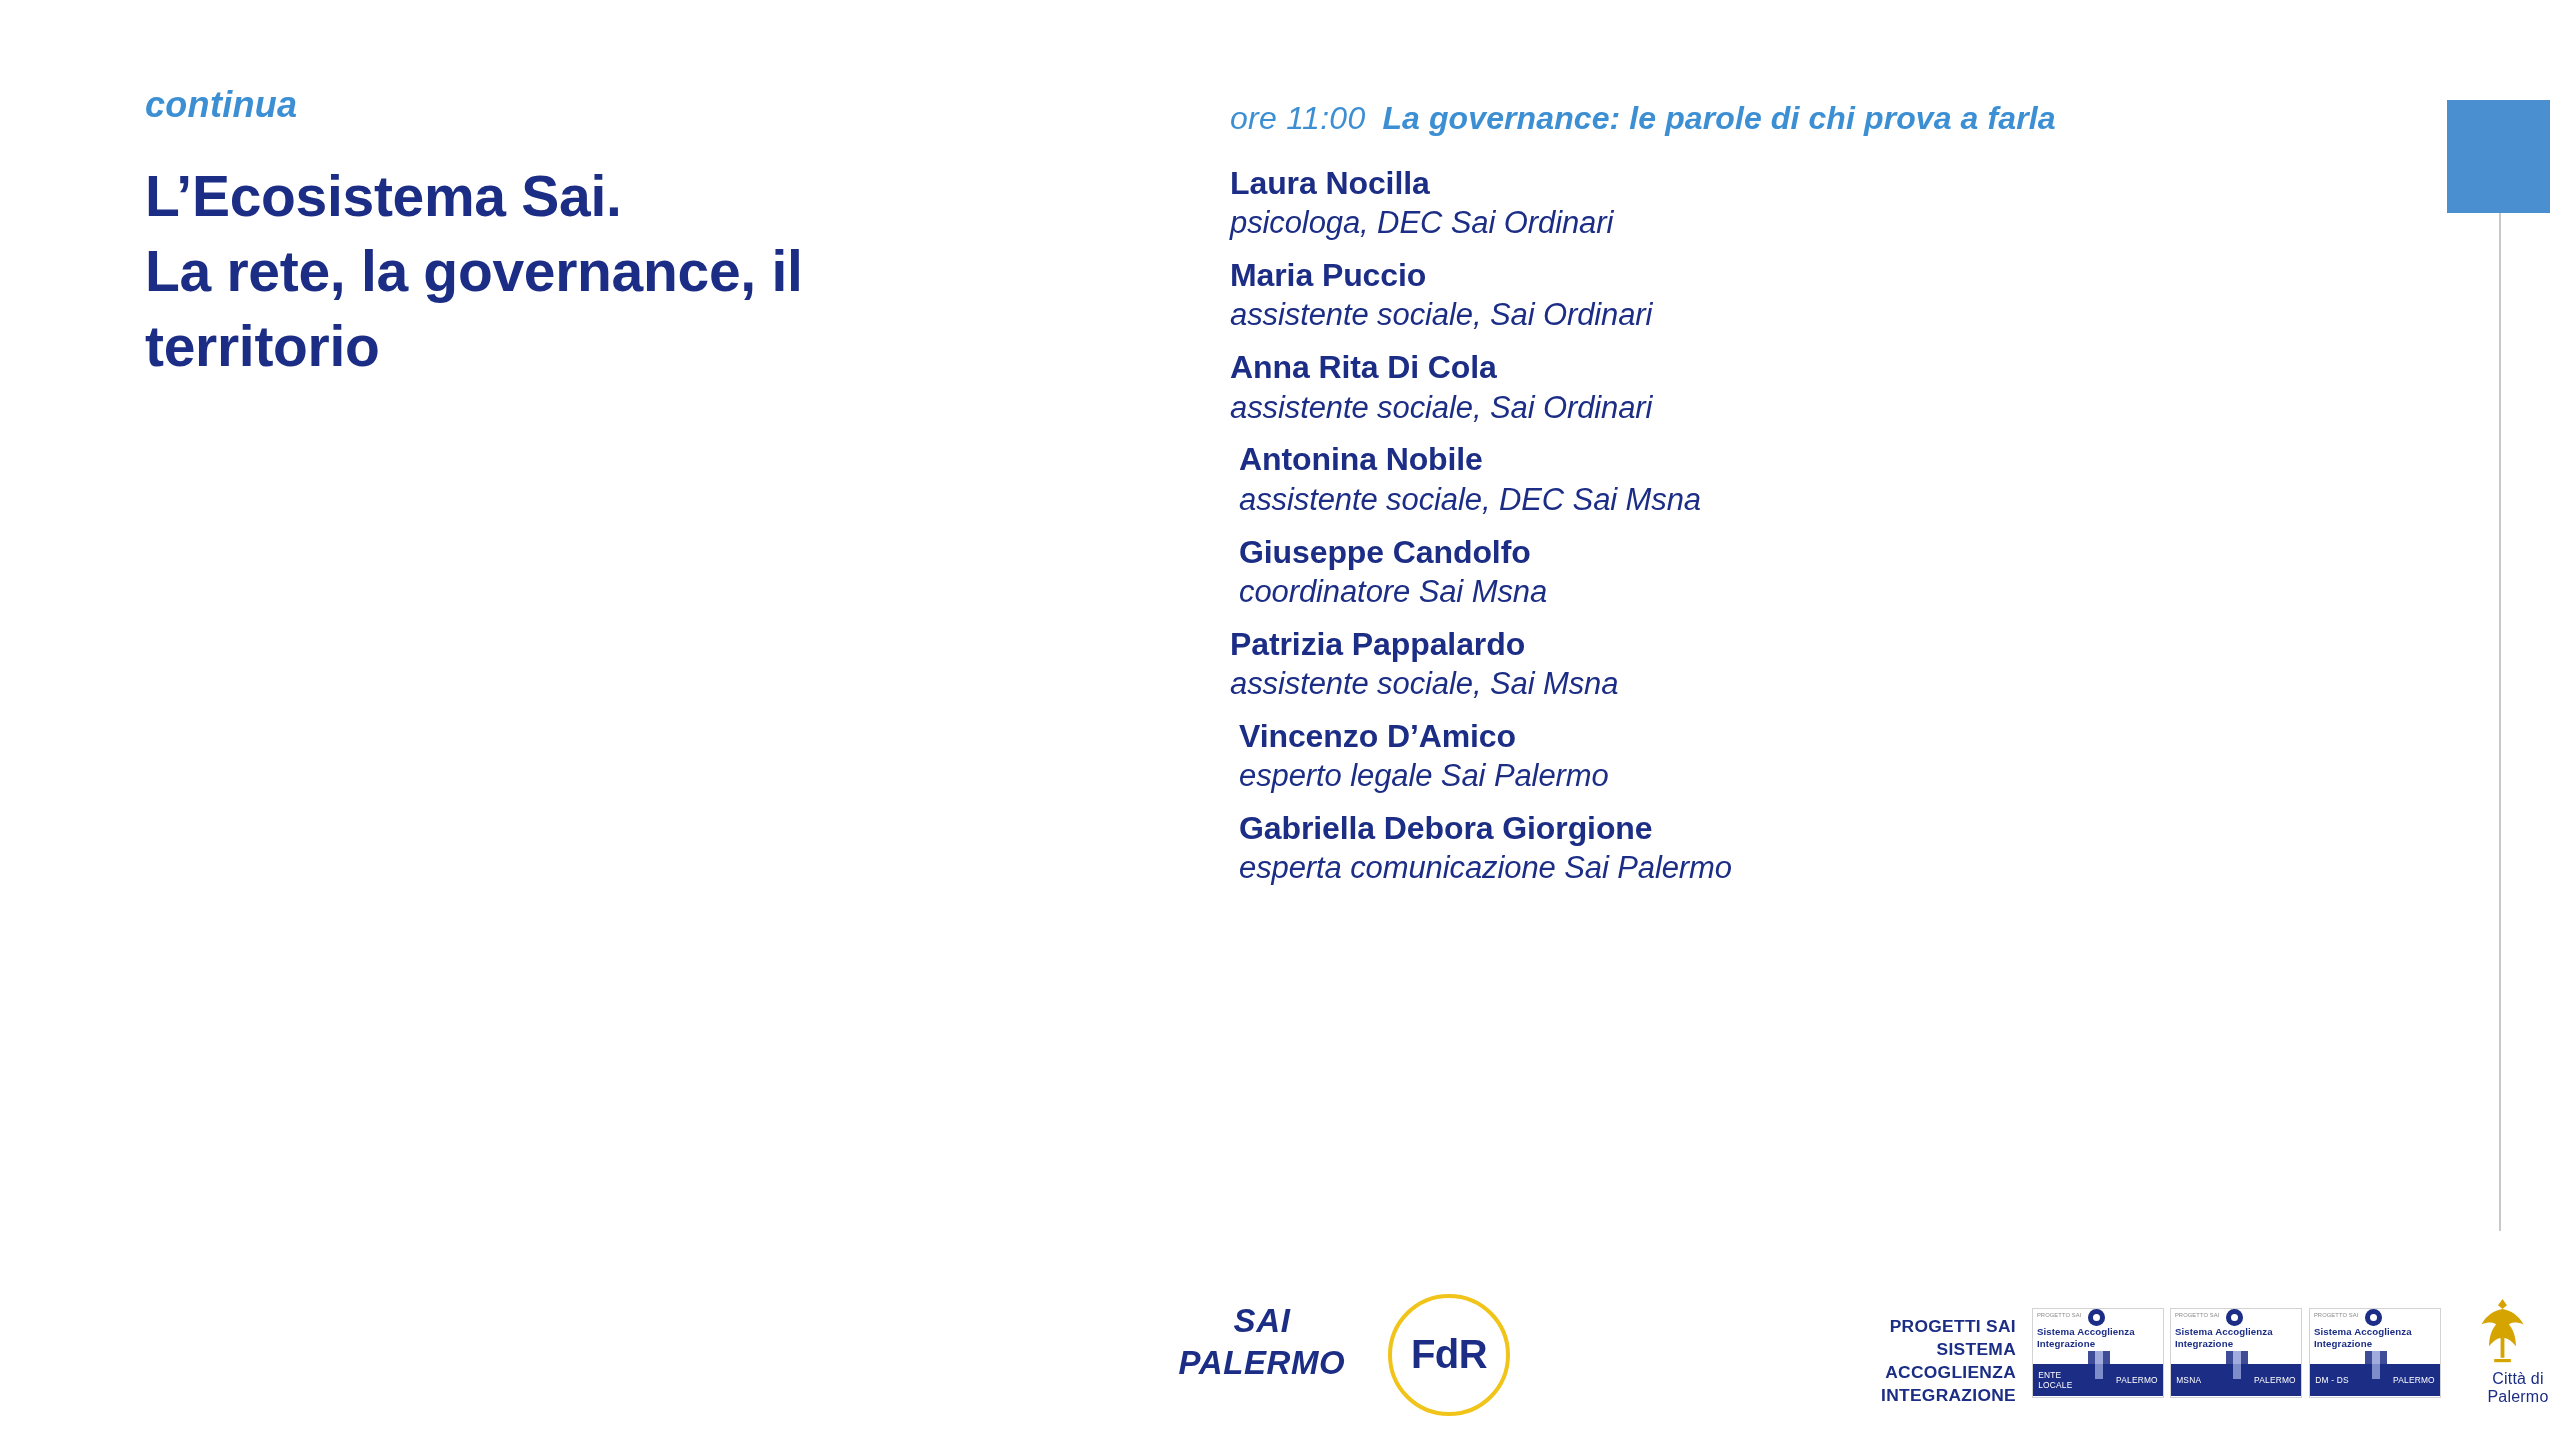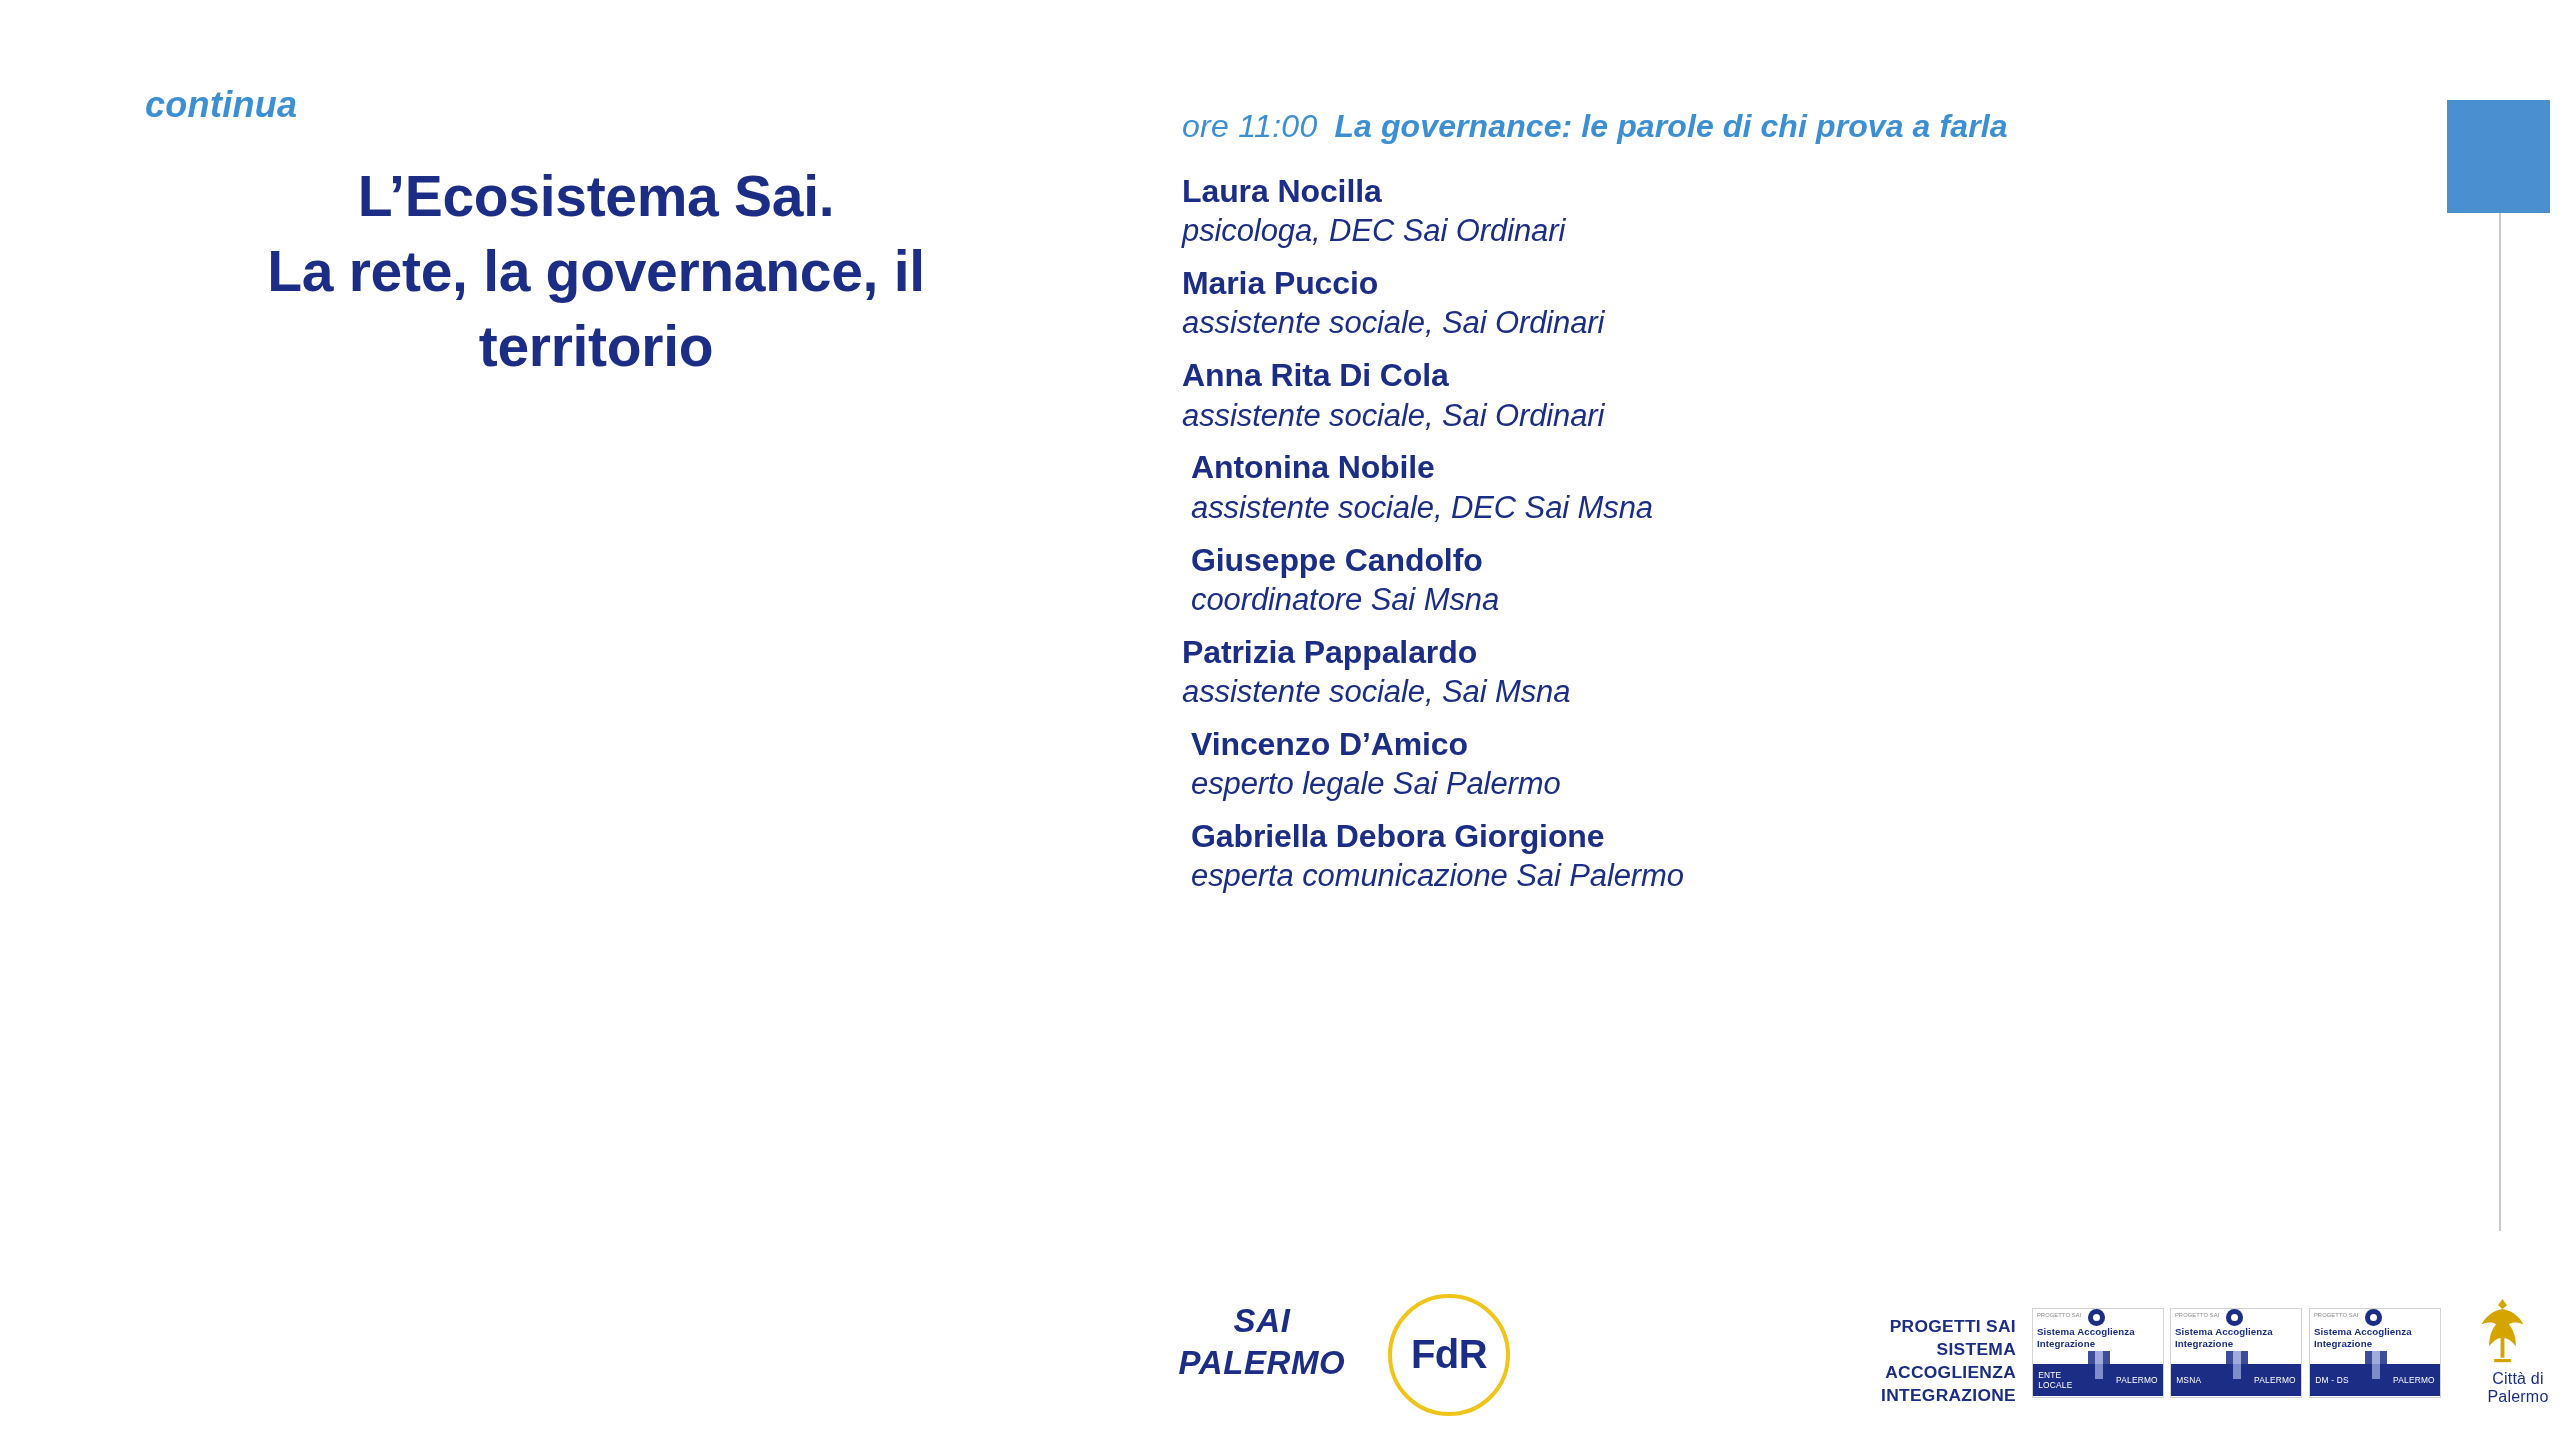--- a/index.html
+++ b/index.html
@@ -31,31 +31,29 @@
     letter-spacing: 0.3px;
     margin: 0 0 33px 0;
   }
   #main-title {
     font-size: 57px;
     font-weight: bold;
     color: #1c2d86;
     line-height: 1.32;
     margin: 0;
     letter-spacing: -0.3px;
-    text-align: center;
   }
   #main-title .tline { display: block; }
 
   
   #right-column {
     position: absolute;
-    left: 1182px;
+    left: 1230px;
     top: 100px;
     width: 1256px;
-    margin-top: 8px;
   }
   #session-header {
     margin: 0 0 27px 0;
     white-space: nowrap;
   }
   #session-time {
     font-size: 32px;
     font-style: italic;
     font-weight: normal;
     color: #3d8fd4;

